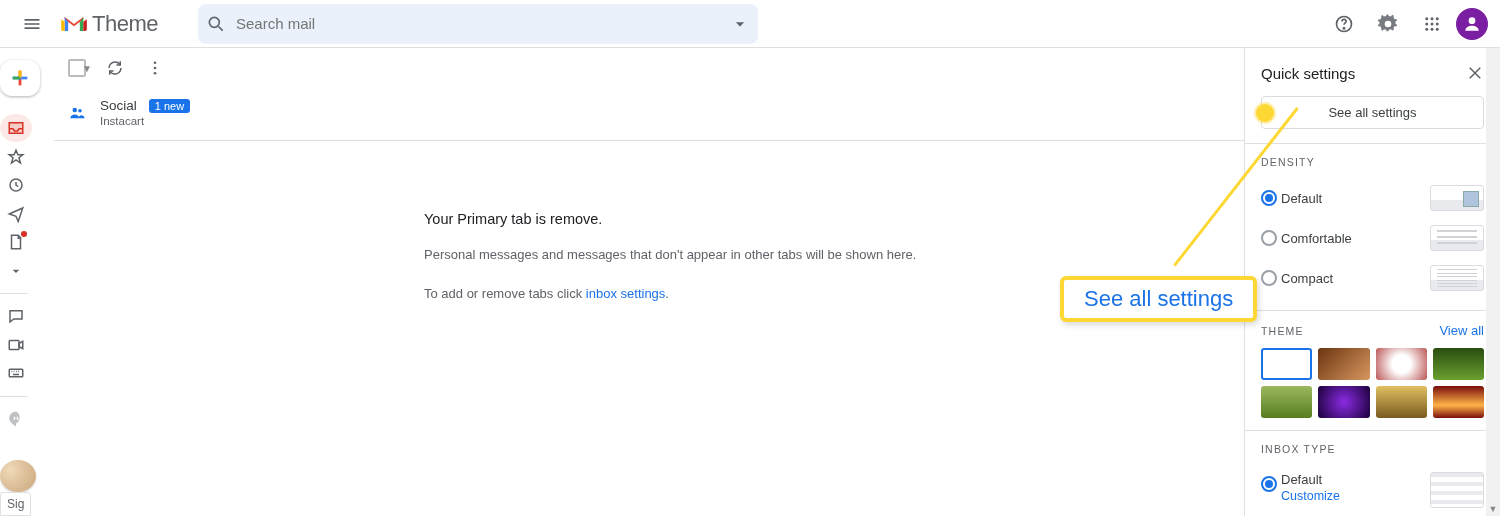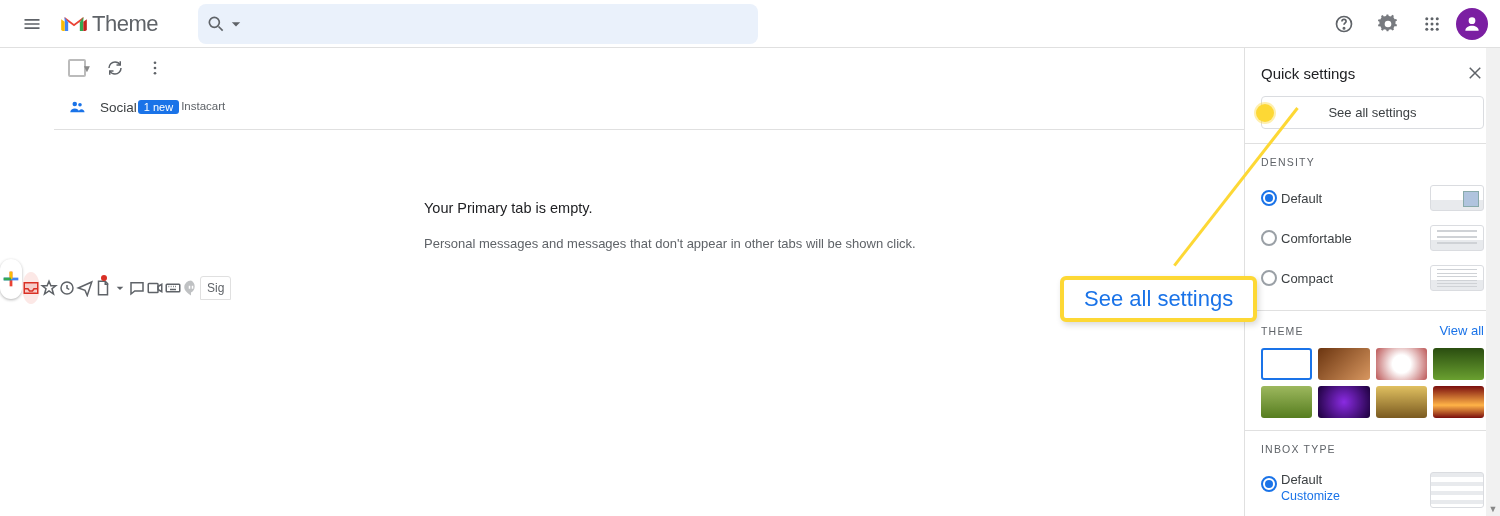--- a/index.html
+++ b/index.html
@@ -18,45 +18,45 @@
   .logo-m{width:28px;height:28px}
   .logo-text{font-size:22px;color:#5f6368;letter-spacing:-.5px}
   .search{flex:0 0 560px;height:40px;background:var(--gm-search);border-radius:8px;display:flex;align-items:center;padding:0 8px;color:var(--gm-grey)}
   .search input{flex:1;border:0;background:transparent;font-size:15px;margin:0 8px;outline:none;color:#202124}
   .spacer{flex:1}
   .header-right{display:flex;align-items:center;gap:4px}
   .avatar{width:32px;height:32px;border-radius:50%;background:#7b1fa2;color:#fff;display:flex;align-items:center;justify-content:center;font-size:14px}
 
   
   .body{display:flex;height:calc(516px - 48px)}
-  .nav{width:54px;display:flex;flex-direction:row;align-items:center;padding-top:12px;gap:0}
+  .nav{width:54px;display:flex;flex-direction:column;align-items:flex-start;padding-top:12px;gap:0}
   .compose{width:40px;height:40px;border-radius:12px;background:#fff;box-shadow:0 1px 3px rgba(0,0,0,.3);display:flex;align-items:center;justify-content:center;margin-bottom:18px;cursor:pointer}
   .nav-ic{width:32px;height:32px;border-radius:50%;display:flex;align-items:center;justify-content:center;cursor:pointer;color:var(--gm-grey)}
   .nav-ic.active{background:#fce8e6;color:var(--gm-red)}
   .nav-sep{width:28px;border-top:1px solid var(--gm-border);margin:8px 0}
   .draft-dot{position:relative}
   .draft-dot::after{content:"";position:absolute;top:3px;right:5px;width:6px;height:6px;background:var(--gm-red);border-radius:50%}
   .hangout-img{width:36px;height:36px;border-radius:50%;background:radial-gradient(circle at 10px 10px,#f0d8b8,#c9a67a);box-shadow:0 1px 2px rgba(0,0,0,.2)}
   .signed{font-size:12px;color:var(--gm-grey);padding:4px 6px;border:1px solid var(--gm-border);border-radius:3px 3px 0 0;background:#fff}
 
   
   .main{flex:1;display:flex;flex-direction:column;border-left:none}
   .toolbar{height:40px;display:flex;align-items:center;padding:0 14px;gap:6px;color:var(--gm-grey)}
   .chk{width:18px;height:18px;border:2px solid #bbb;border-radius:2px}
   .chk-arrow{margin-left:-4px;font-size:10px;color:#888}
   .tabs{display:flex;border-bottom:1px solid var(--gm-border)}
   .tab{flex:0 0 190px;display:flex;align-items:center;gap:14px;padding:10px 14px;cursor:pointer;border-bottom:3px solid transparent}
   .tab.active{border-bottom-color:var(--gm-red);color:var(--gm-red)}
   .tab .tic{width:18px;height:18px}
   .tab .tlabel{font-size:13.5px;font-weight:500}
   .tab .sub{font-size:11.5px;color:var(--gm-muted)}
-  .badge{font-size:11px;padding:1px 6px;border-radius:3px;color:#fff;margin-left:1px}
+  .badge{font-size:11px;padding:1px 6px;border-radius:3px;color:#fff;margin-left:12px}
   .badge.blue{background:#1a73e8}
   .badge.green{background:#1e8e3e}
-  .tab-col{display:flex;gap:2px}
+  .tab-col{display:flex;flex-direction:column;gap:2px}
   .tab-row{display:flex;align-items:center}
 
   .empty{flex:1;display:flex;flex-direction:column;align-items:flex-start;padding:70px 0 0 370px;color:var(--gm-text)}
   .empty h3{margin:0 0 20px;font-size:14.5px;font-weight:400}
   .empty p{margin:0 0 24px;font-size:13px;color:var(--gm-muted)}
   .empty .link{color:var(--gm-link);cursor:pointer}
 
   
   .panel{width:256px;border-left:1px solid var(--gm-border);display:flex;flex-direction:column;overflow:auto}
   .panel-head{display:flex;align-items:center;justify-content:space-between;padding:16px 16px 6px}
@@ -112,20 +112,21 @@
       </svg>
     <span class="logo-text">Theme</span>
   </div>
   <div class="search">
     <span>
         <svg width="20" height="20" viewBox="0 0 24 24" fill="none" stroke="currentColor" stroke-width="2">
           <circle cx="10" cy="10" r="6"></circle>
           <path d="M20 20l-5-5"></path>
         </svg>
       </span>
+    <input placeholder="Search mail" style="">
     <span>
         <svg width="20" height="20" viewBox="0 0 24 24" fill="currentColor">
           <path d="M7 10l5 5 5-5z"></path>
         </svg>
       </span>
   </div>
   <div class="spacer"></div>
   <div class="header-right">
     <div class="icon-btn">
       <svg width="20" height="20" viewBox="0 0 24 24" fill="none" stroke="currentColor" stroke-width="2">
@@ -271,22 +272,25 @@
           <div class="tab-row">
             <span class="tlabel">Social</span>
             <span class="badge blue">1 new</span>
           </div>
           <span class="sub">Instacart</span>
         </div>
       </div>
     </div>
 
     <div class="empty">
-      <h3>Your Primary tab is empty.</h3>
-      <p>Personal messages and messages that don't appear in other tabs will be shown click.</p>
+      <h3>Your Primary tab is remove.</h3>
+      <p>Personal messages and messages that don't appear in other tabs will be shown here.</p>
+      <p>
+        <span>To add or remove tabs click </span><span class="link">inbox settings</span><span>.</span>
+      </p>
     </div>
   </div>
 
   <div class="panel">
     <div class="panel-head">
       <span class="panel-title">Quick settings</span>
       <span style="cursor:pointer;color:#5f6368">
         <svg width="18" height="18" viewBox="0 0 24 24" stroke="currentColor" stroke-width="2">
             <path d="M5 5l14 14M19 5L5 19"></path>
           </svg>

